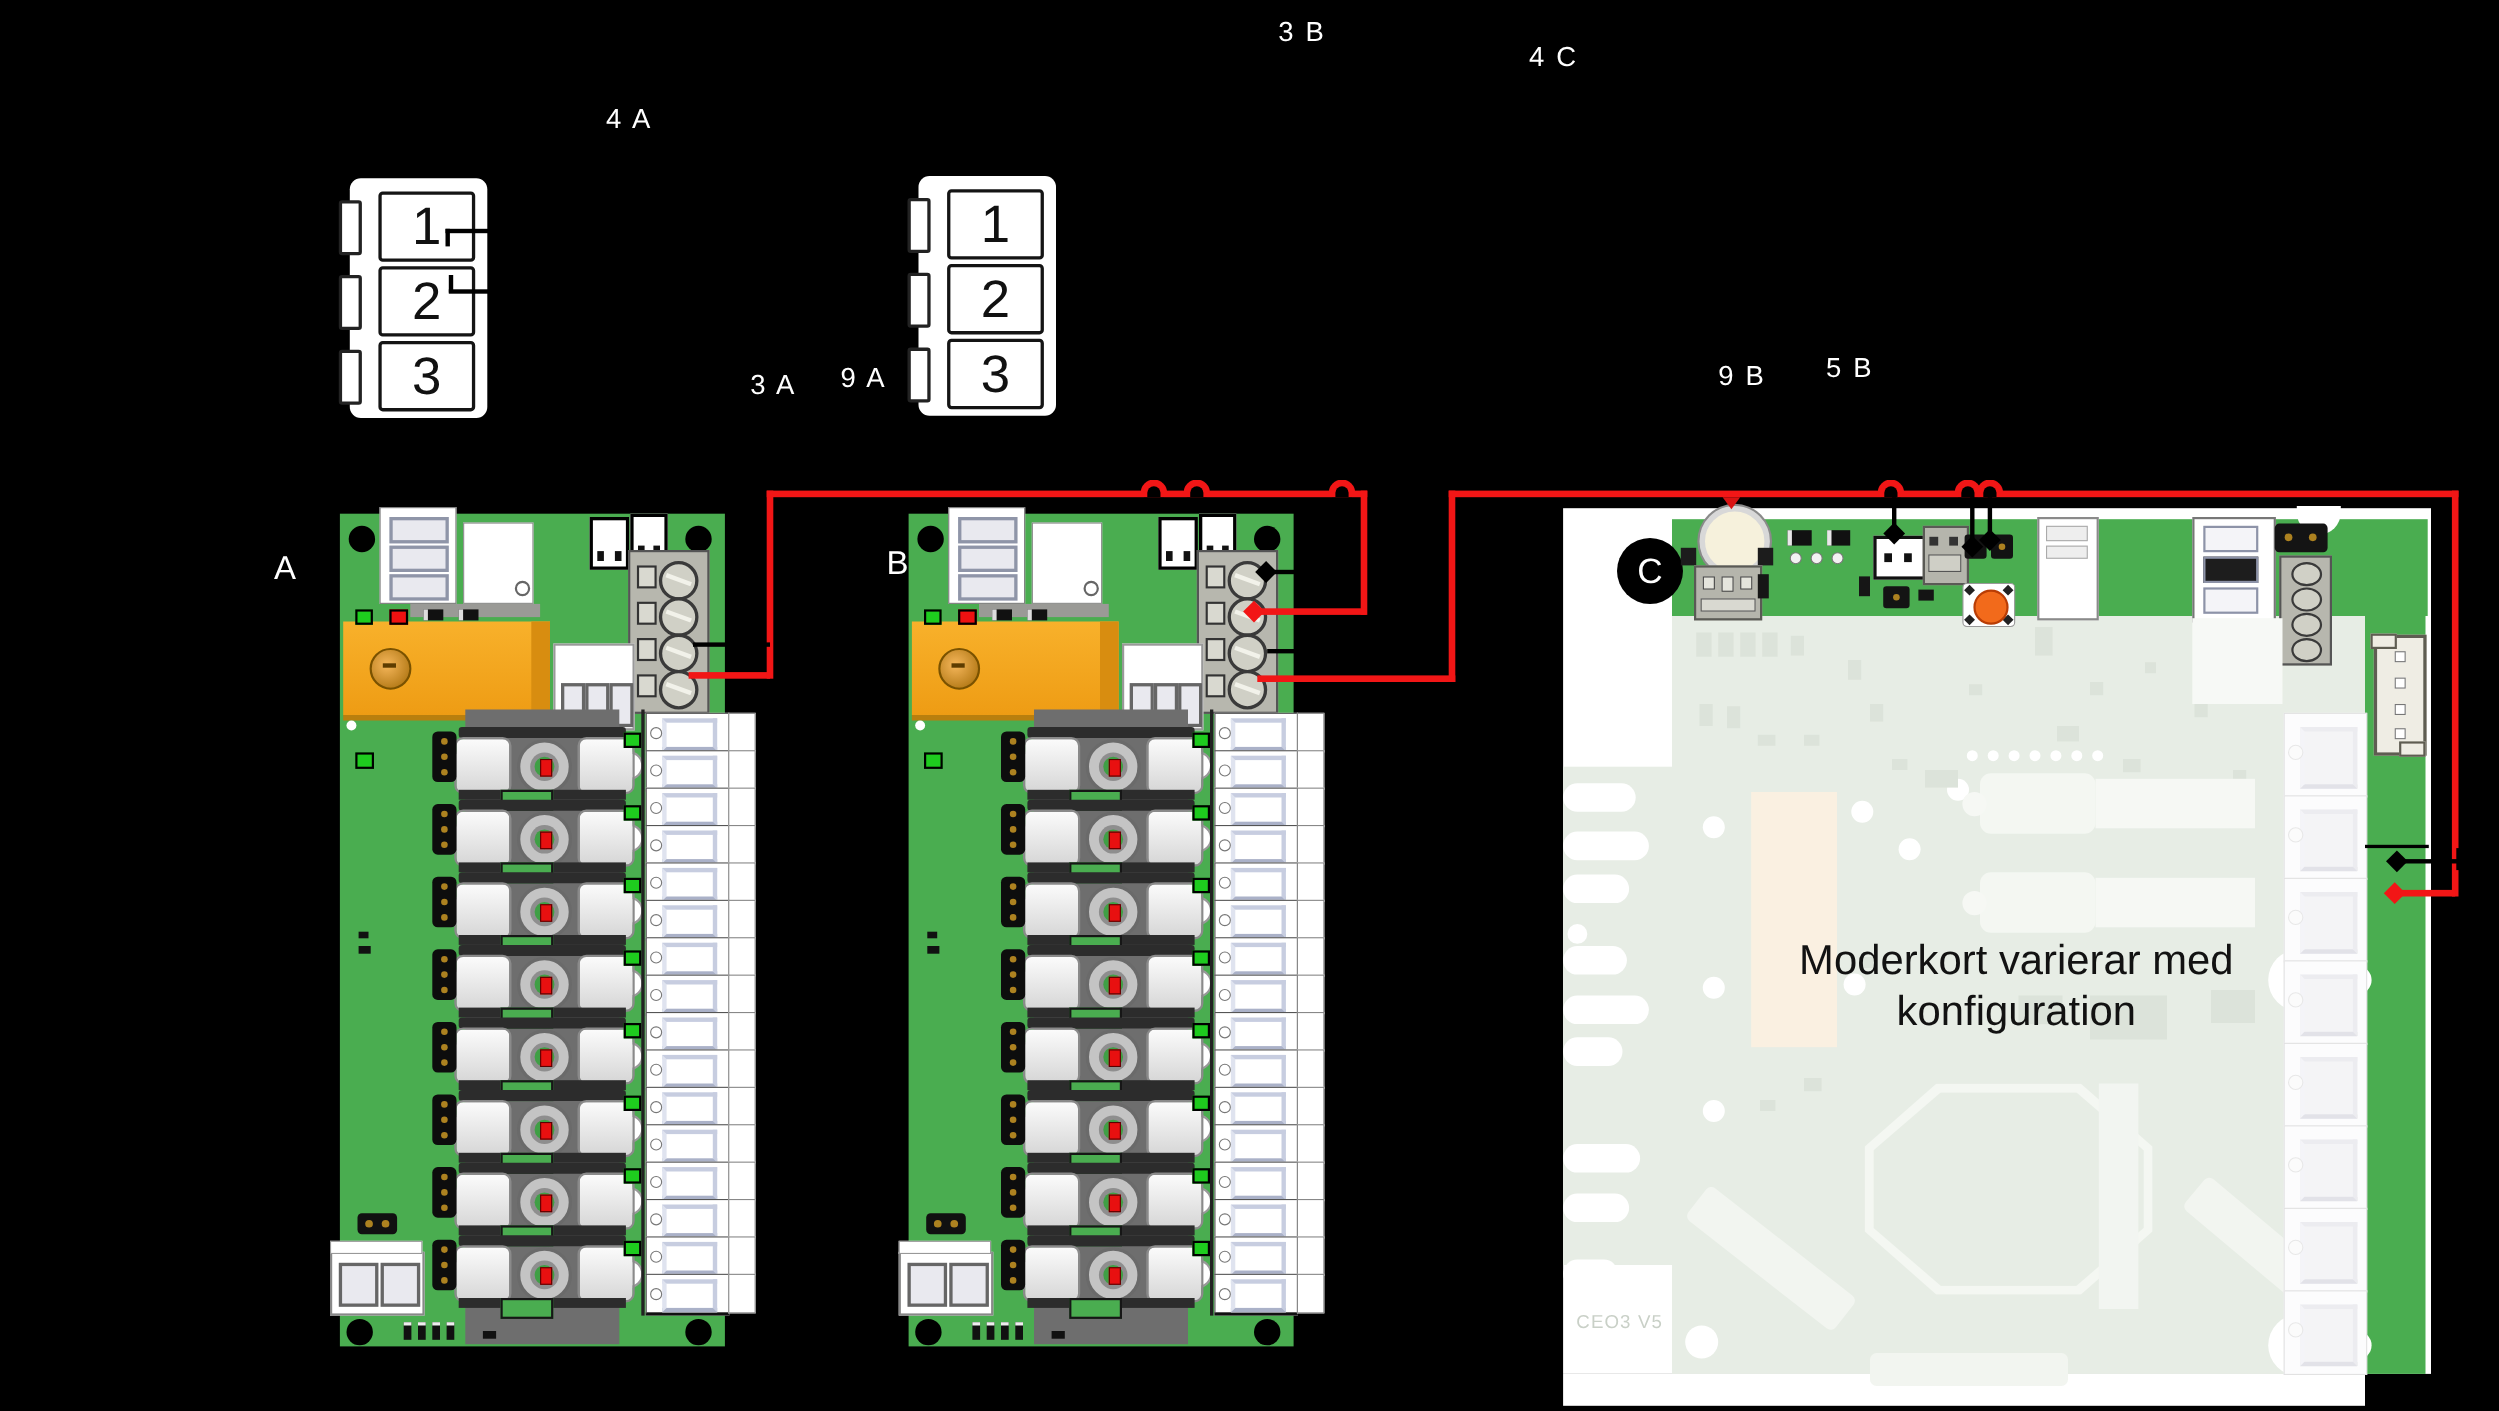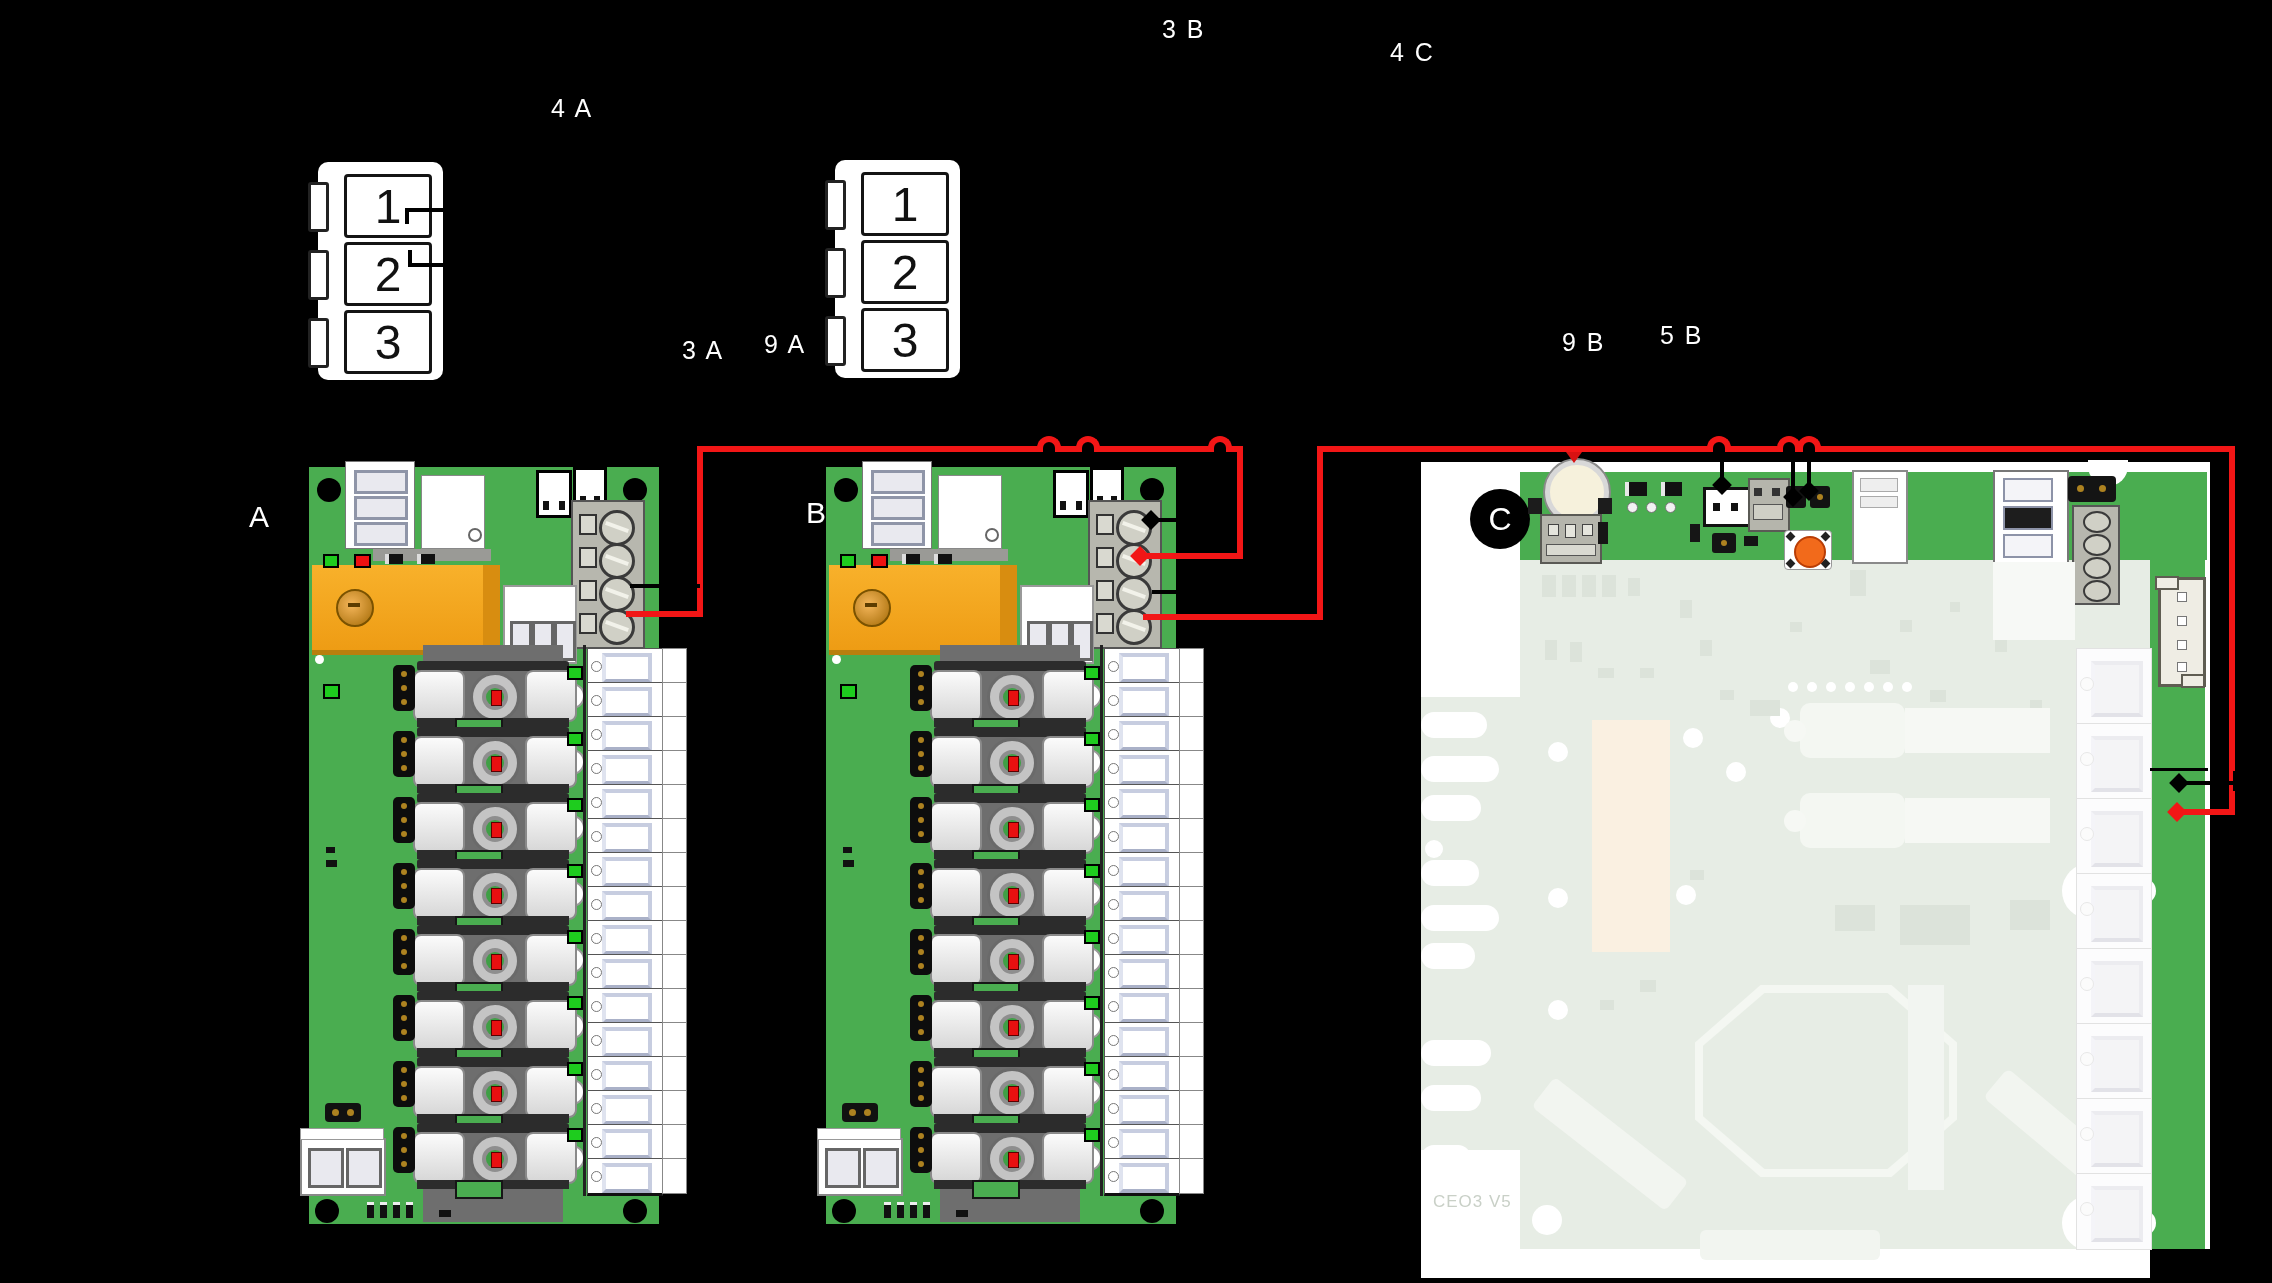--- a/index.html
+++ b/index.html
@@ -868,20 +868,22 @@
         <div style="position: absolute; left: 14px; top: 12px; width: 44px; height: 48px; background: rgb(244, 244, 246); border-width: 4px; border-style: solid; border-image: initial; border-color: rgb(236, 236, 240) rgb(236, 236, 240) rgb(226, 226, 232) rgb(244, 244, 248);"></div>
         <div style="position: absolute; left: 3px; top: 28px; width: 12px; height: 12px; background: rgb(251, 251, 251); border: 1px solid rgb(232, 232, 232); border-radius: 50%;"></div>
       </div>
       <div style="position: absolute; left: 2076px; top: 1173px; width: 74px; height: 75px; background: rgb(252, 252, 253); border: 1px solid rgb(226, 226, 226);">
         <div style="position: absolute; left: 14px; top: 12px; width: 44px; height: 48px; background: rgb(244, 244, 246); border-width: 4px; border-style: solid; border-image: initial; border-color: rgb(236, 236, 240) rgb(236, 236, 240) rgb(226, 226, 232) rgb(244, 244, 248);"></div>
         <div style="position: absolute; left: 3px; top: 28px; width: 12px; height: 12px; background: rgb(251, 251, 251); border: 1px solid rgb(232, 232, 232); border-radius: 50%;"></div>
       </div>
     </div>
 
   <div class="note" style="left:1608px;top:850px;">
+    <div>Moderkort varierar med</div>
+    <div>konfiguration</div>
   </div>
   <div class="abs" style="left:1433px;top:1192px;color:#c9d0c7;font-size:17px;letter-spacing:1px;">CEO3 V5</div>
 
   <div class="wire" style="left:626px;top:611px;width:74px;height:6px;"></div>
   <div class="wire" style="left:697px;top:446px;width:6px;height:171px;"></div>
   <div class="wire" style="left:697px;top:446px;width:546px;height:6px;"></div>
   <div class="wire" style="left:1237px;top:446px;width:6px;height:113px;"></div>
   <div class="wire" style="left:1142px;top:553px;width:100px;height:6px;"></div>
   <div class="diam red" style="left:1133px;top:549px;"></div>
 

